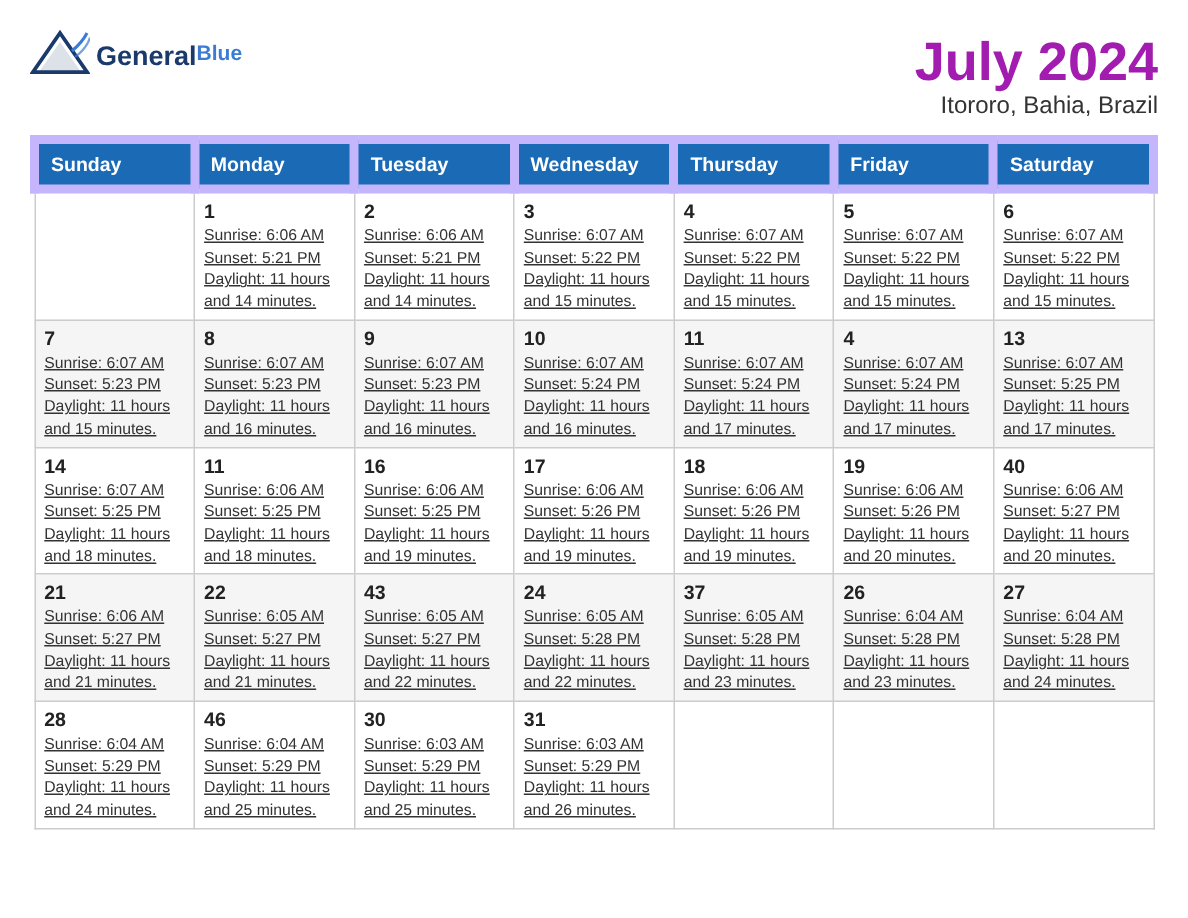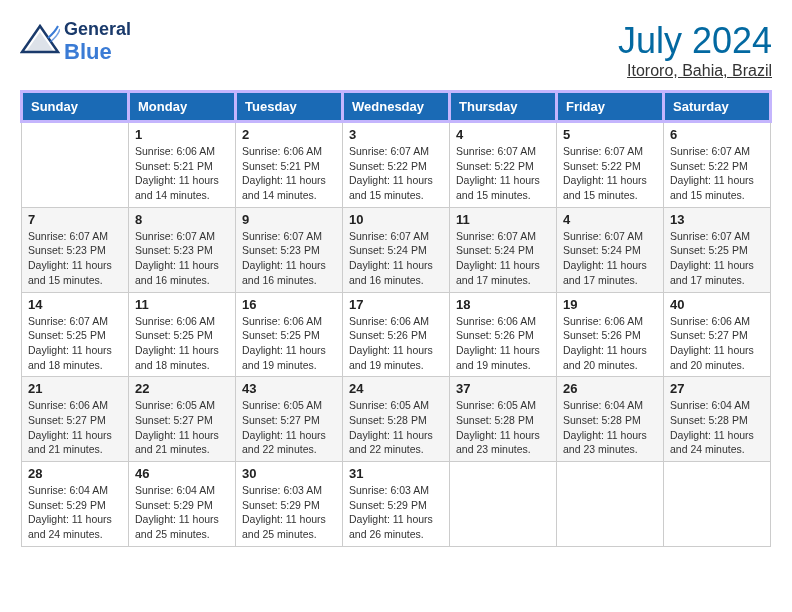--- a/index.html
+++ b/index.html
@@ -14,42 +14,41 @@
       display: flex;
       justify-content: space-between;
       align-items: flex-start;
       margin-bottom: 10px;
     }
     .title-block {
       text-align: right;
     }
     .title-block h1 {
       font-size: 36px;
-      color: #0369a1;
-      font-weight: normal;
+      color: #a21caf;
+      font-weight: bold;
     }
     .title-block h2 {
       font-size: 16px;
       color: #333;
       font-weight: normal;
-      text-decoration: underline;
     }
     .calendar {
       width: 100%;
       border-collapse: collapse;
       font-size: 11px;
     }
     .calendar th {
       background: #1a6ab5;
       color: #fff;
       text-align: left;
       padding: 6px 8px;
       font-size: 13px;
       font-weight: bold;
-      border: 3px solid #c4b5fd;
+      border: 6px solid #c4b5fd;
     }
     .calendar td {
       border: 1px solid #ccc;
       vertical-align: top;
       padding: 4px 6px;
       width: calc(100% / 7);
       min-height: 80px;
       background: #fff;
     }
     .calendar tr:nth-child(even) td {
@@ -58,46 +57,47 @@
     .day-num {
       font-size: 13px;
       font-weight: bold;
       color: #222;
       margin-bottom: 2px;
     }
     .day-info {
       color: #333;
       font-size: 10.5px;
       line-height: 1.4;
+      text-decoration: underline;
     }
     .empty-cell {
       background: #f9f9f9;
     }
     
     .logo-container {
       display: flex;
       align-items: center;
       gap: 4px;
     }
     .logo-icon {
       width: 40px;
       height: 35px;
     }
     .logo-words {
       display: flex;
-      flex-direction: column;
+      flex-direction: row;
       line-height: 1.1;
     }
     .logo-general {
       font-size: 18px;
       font-weight: bold;
       color: #1a3a6b;
     }
     .logo-blue {
-      font-size: 22px;
+      font-size: 14px;
       font-weight: bold;
       color: #3a7bd5;
     }
   </style>
 </head>
 <body>
 
 <div class="header">
   <div class="logo-container">
     <svg class="logo-icon" viewBox="0 0 40 35" xmlns="http://www.w3.org/2000/svg">

